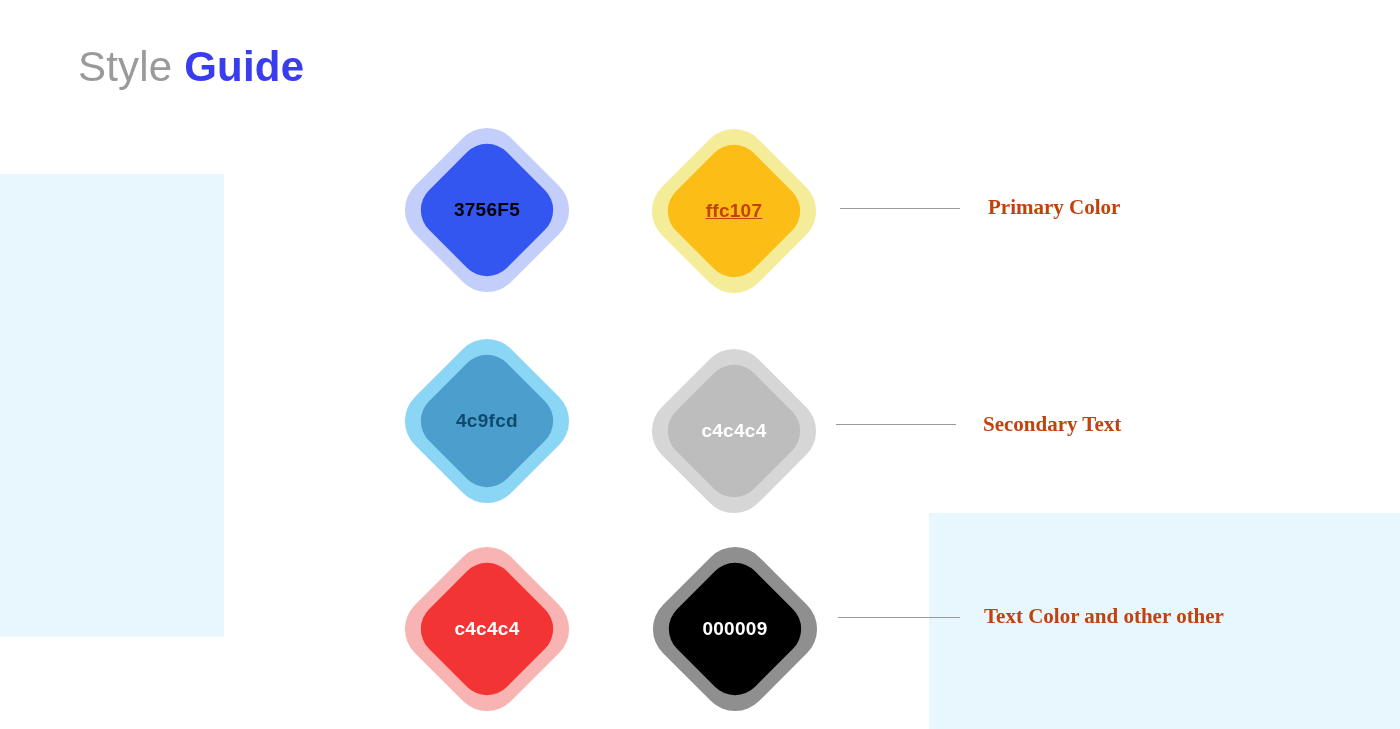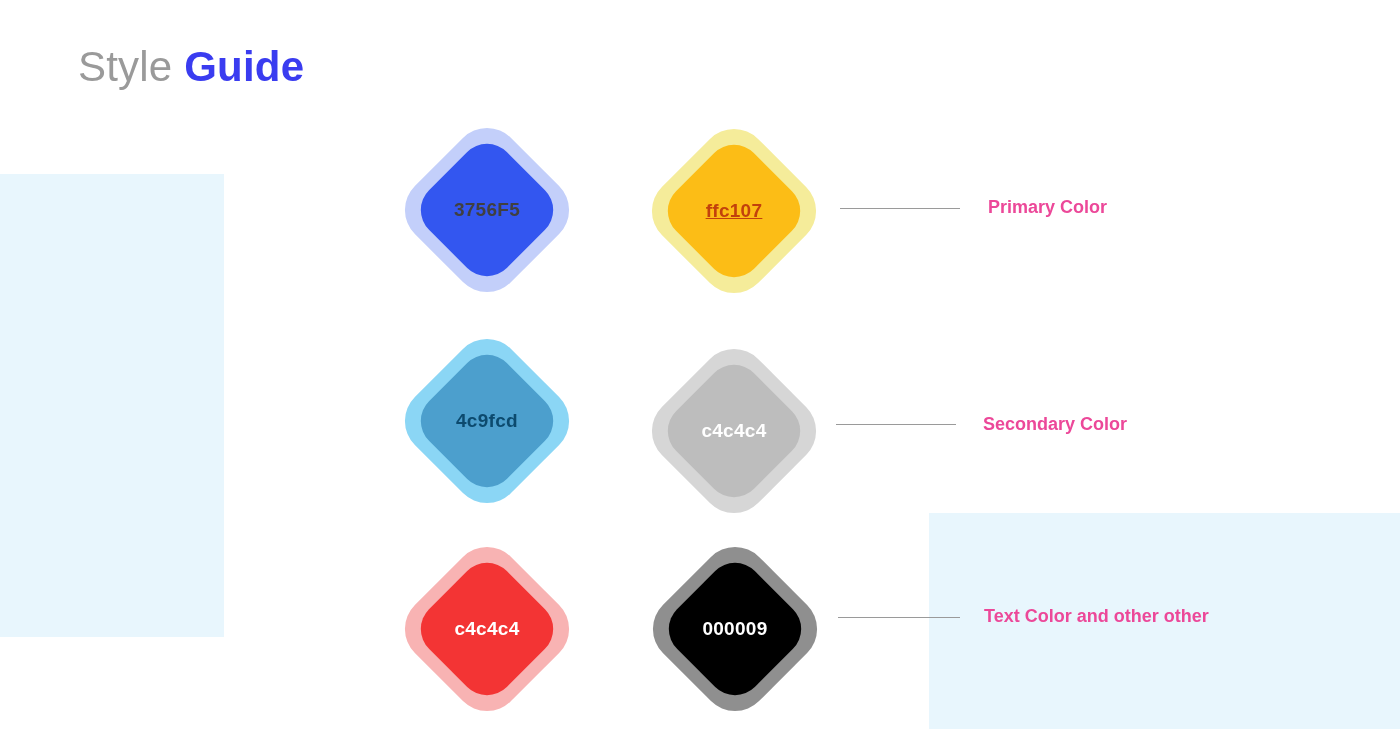--- a/index.html
+++ b/index.html
@@ -99,45 +99,46 @@
     position: absolute;
     height: 1px;
     background: #9a9a9a;
   }
   #connector-0 { left: 840px; top: 208px; width: 120px; }
   #connector-1 { left: 836px; top: 424px; width: 120px; }
   #connector-2 { left: 838px; top: 617px; width: 122px; }
 
   .row-label {
     position: absolute;
-    font-size: 18px;
+    font-size: 21px;
     font-weight: 700;
-    color: #ec4899;
+    color: #c2410c;
     white-space: nowrap;
     transform: translateY(-50%);
+    font-family: Liberation Serif, serif;
   }
   #row-label-0 { left: 988px; top: 207px; }
   #row-label-1 { left: 983px; top: 424px; }
   #row-label-2 { left: 984px; top: 616px; }
 </style>
 </head>
 <body>
 
 <div class="bg-panel" id="panel-left" style="background: rgb(232, 246, 253);"></div>
 <div class="bg-panel" id="panel-bottom-right" style="background: rgb(232, 246, 253);"></div>
 
 <div id="page-title">
   <span class="t-light" style="color: rgb(154, 154, 154);">Style</span>
   <span class="t-bold" style="color: rgb(58, 60, 240);">Guide</span>
 </div>
 
 <div class="swatch" id="swatch-0">
   <div class="ring" style="background: rgb(195, 207, 250);"></div>
   <div class="core" style="background: rgb(51, 86, 240);"></div>
-  <div class="hex" style="color: #404040;">3756F5</div>
+  <div class="hex" style="color: #000000;">3756F5</div>
 </div>
 <div class="swatch" id="swatch-1">
   <div class="ring" style="background: rgb(245, 236, 154);"></div>
   <div class="core" style="background: rgb(252, 189, 22);"></div>
   <div class="hex" style="color: #c2410c; text-decoration: underline;">ffc107</div>
 </div>
 <div class="swatch" id="swatch-2">
   <div class="ring" style="background: rgb(139, 214, 245);"></div>
   <div class="core" style="background: rgb(76, 159, 205);"></div>
   <div class="hex" style="color: #0c4a6e;">4c9fcd</div>
@@ -156,14 +157,14 @@
   <div class="ring" style="background: rgb(143, 143, 143);"></div>
   <div class="core" style="background: rgb(0, 0, 0);"></div>
   <div class="hex" style="color: rgb(255, 255, 255);">000009</div>
 </div>
 
 <div class="connector" id="connector-0"></div>
 <div class="connector" id="connector-1"></div>
 <div class="connector" id="connector-2"></div>
 
 <div class="row-label" id="row-label-0">Primary Color</div>
-<div class="row-label" id="row-label-1">Secondary Color</div>
+<div class="row-label" id="row-label-1">Secondary Text</div>
 <div class="row-label" id="row-label-2">Text Color and other other</div>
 
 </body></html>

